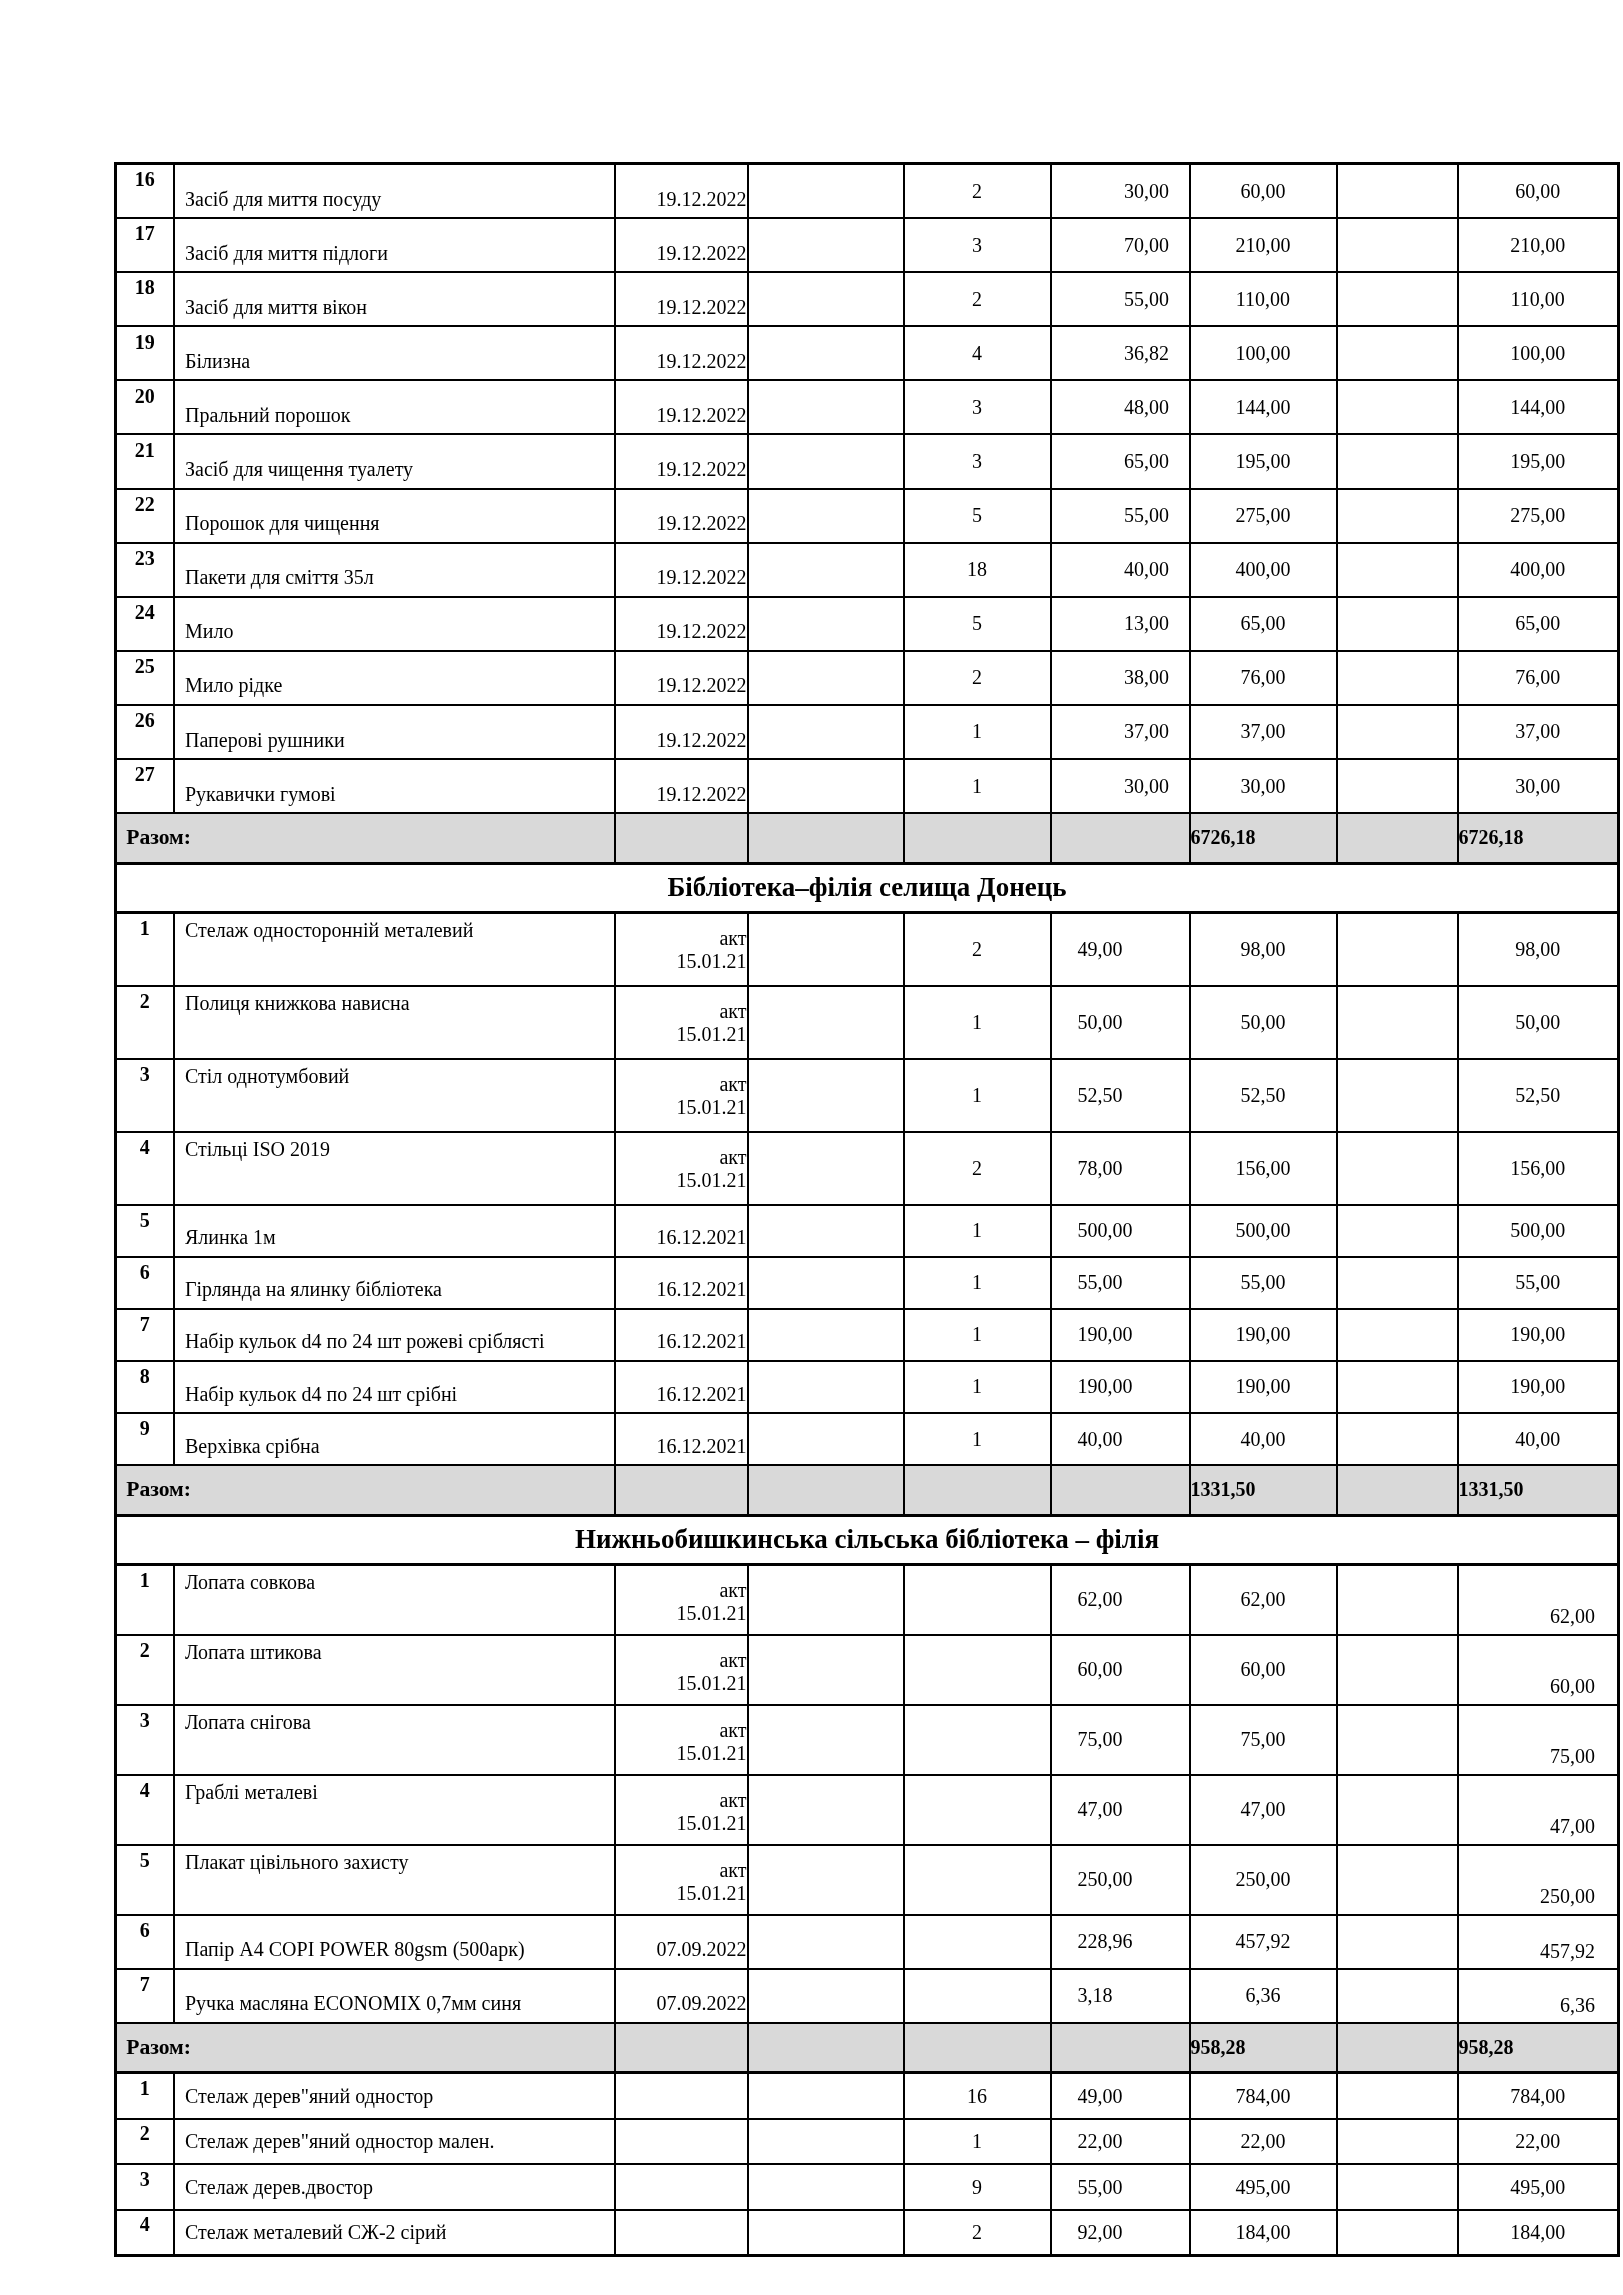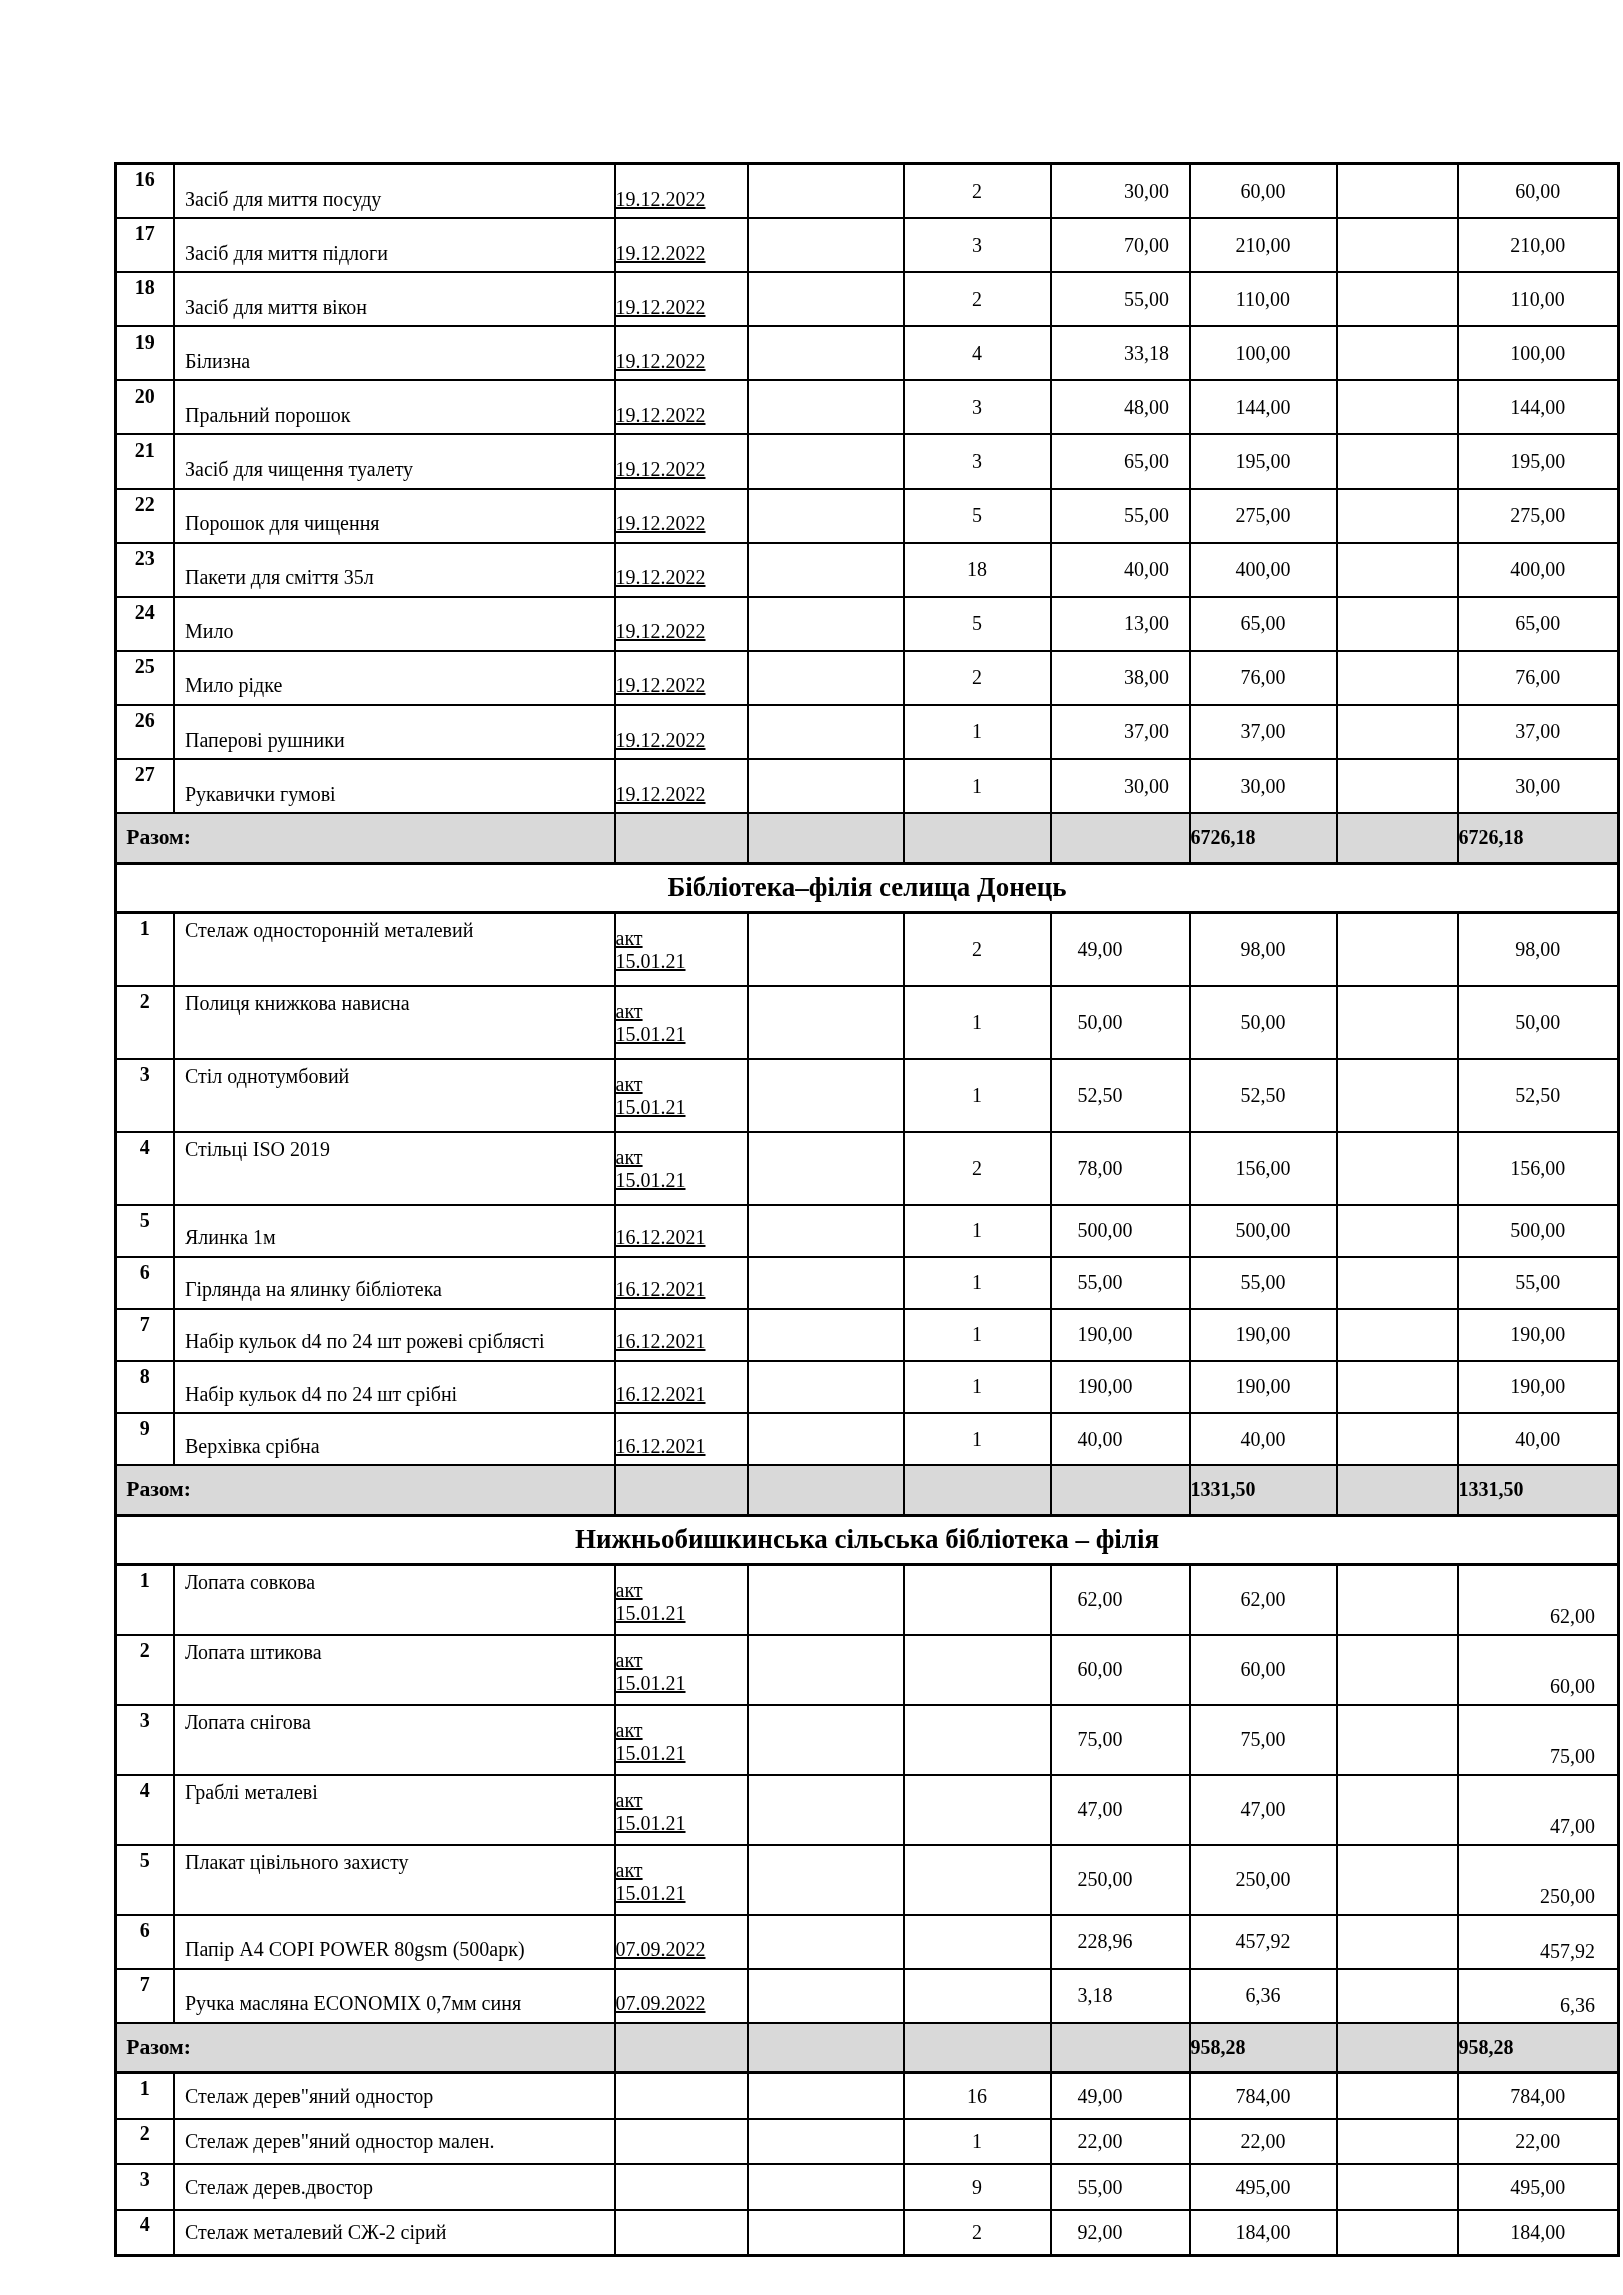--- a/index.html
+++ b/index.html
@@ -33,21 +33,21 @@
     border: 2px solid #000;
     font-size: 20px;
     line-height: 1.15;
     overflow: hidden;
     padding: 0;
     background: #fff;
   }
   
   td.num   { text-align: center; vertical-align: top; padding-top: 3.3px; font-weight: bold; }
   td.name  { text-align: left; vertical-align: bottom; padding: 2.6px 5.2px 6.5px 10.5px; }
-  td.date  { text-align: left; vertical-align: bottom; padding-bottom: 6.5px; white-space: pre-line; text-decoration: underline; }
+  td.date  { text-align: right; vertical-align: bottom; padding-bottom: 6.5px; white-space: pre-line; }
   td.qty   { text-align: center; vertical-align: middle; }
   td.price { text-align: right; vertical-align: middle; padding-right: 19.6px; }
   td.sum,
   td.sum2  { text-align: center; vertical-align: middle; }
   td.blank { }
 
   
   tr.s0 td { height: 43px; }
 
   
@@ -146,21 +146,21 @@
           <td class="sum">110,00</td>
           <td class="blank"></td>
           <td class="sum2">110,00</td>
         </tr>
         <tr class="s0">
           <td class="num">19</td>
           <td class="name">Білизна</td>
           <td class="date">19.12.2022</td>
           <td class="blank"></td>
           <td class="qty">4</td>
-          <td class="price">33,18</td>
+          <td class="price">36,82</td>
           <td class="sum">100,00</td>
           <td class="blank"></td>
           <td class="sum2">100,00</td>
         </tr>
         <tr class="s0">
           <td class="num">20</td>
           <td class="name">Пральний порошок</td>
           <td class="date">19.12.2022</td>
           <td class="blank"></td>
           <td class="qty">3</td>

